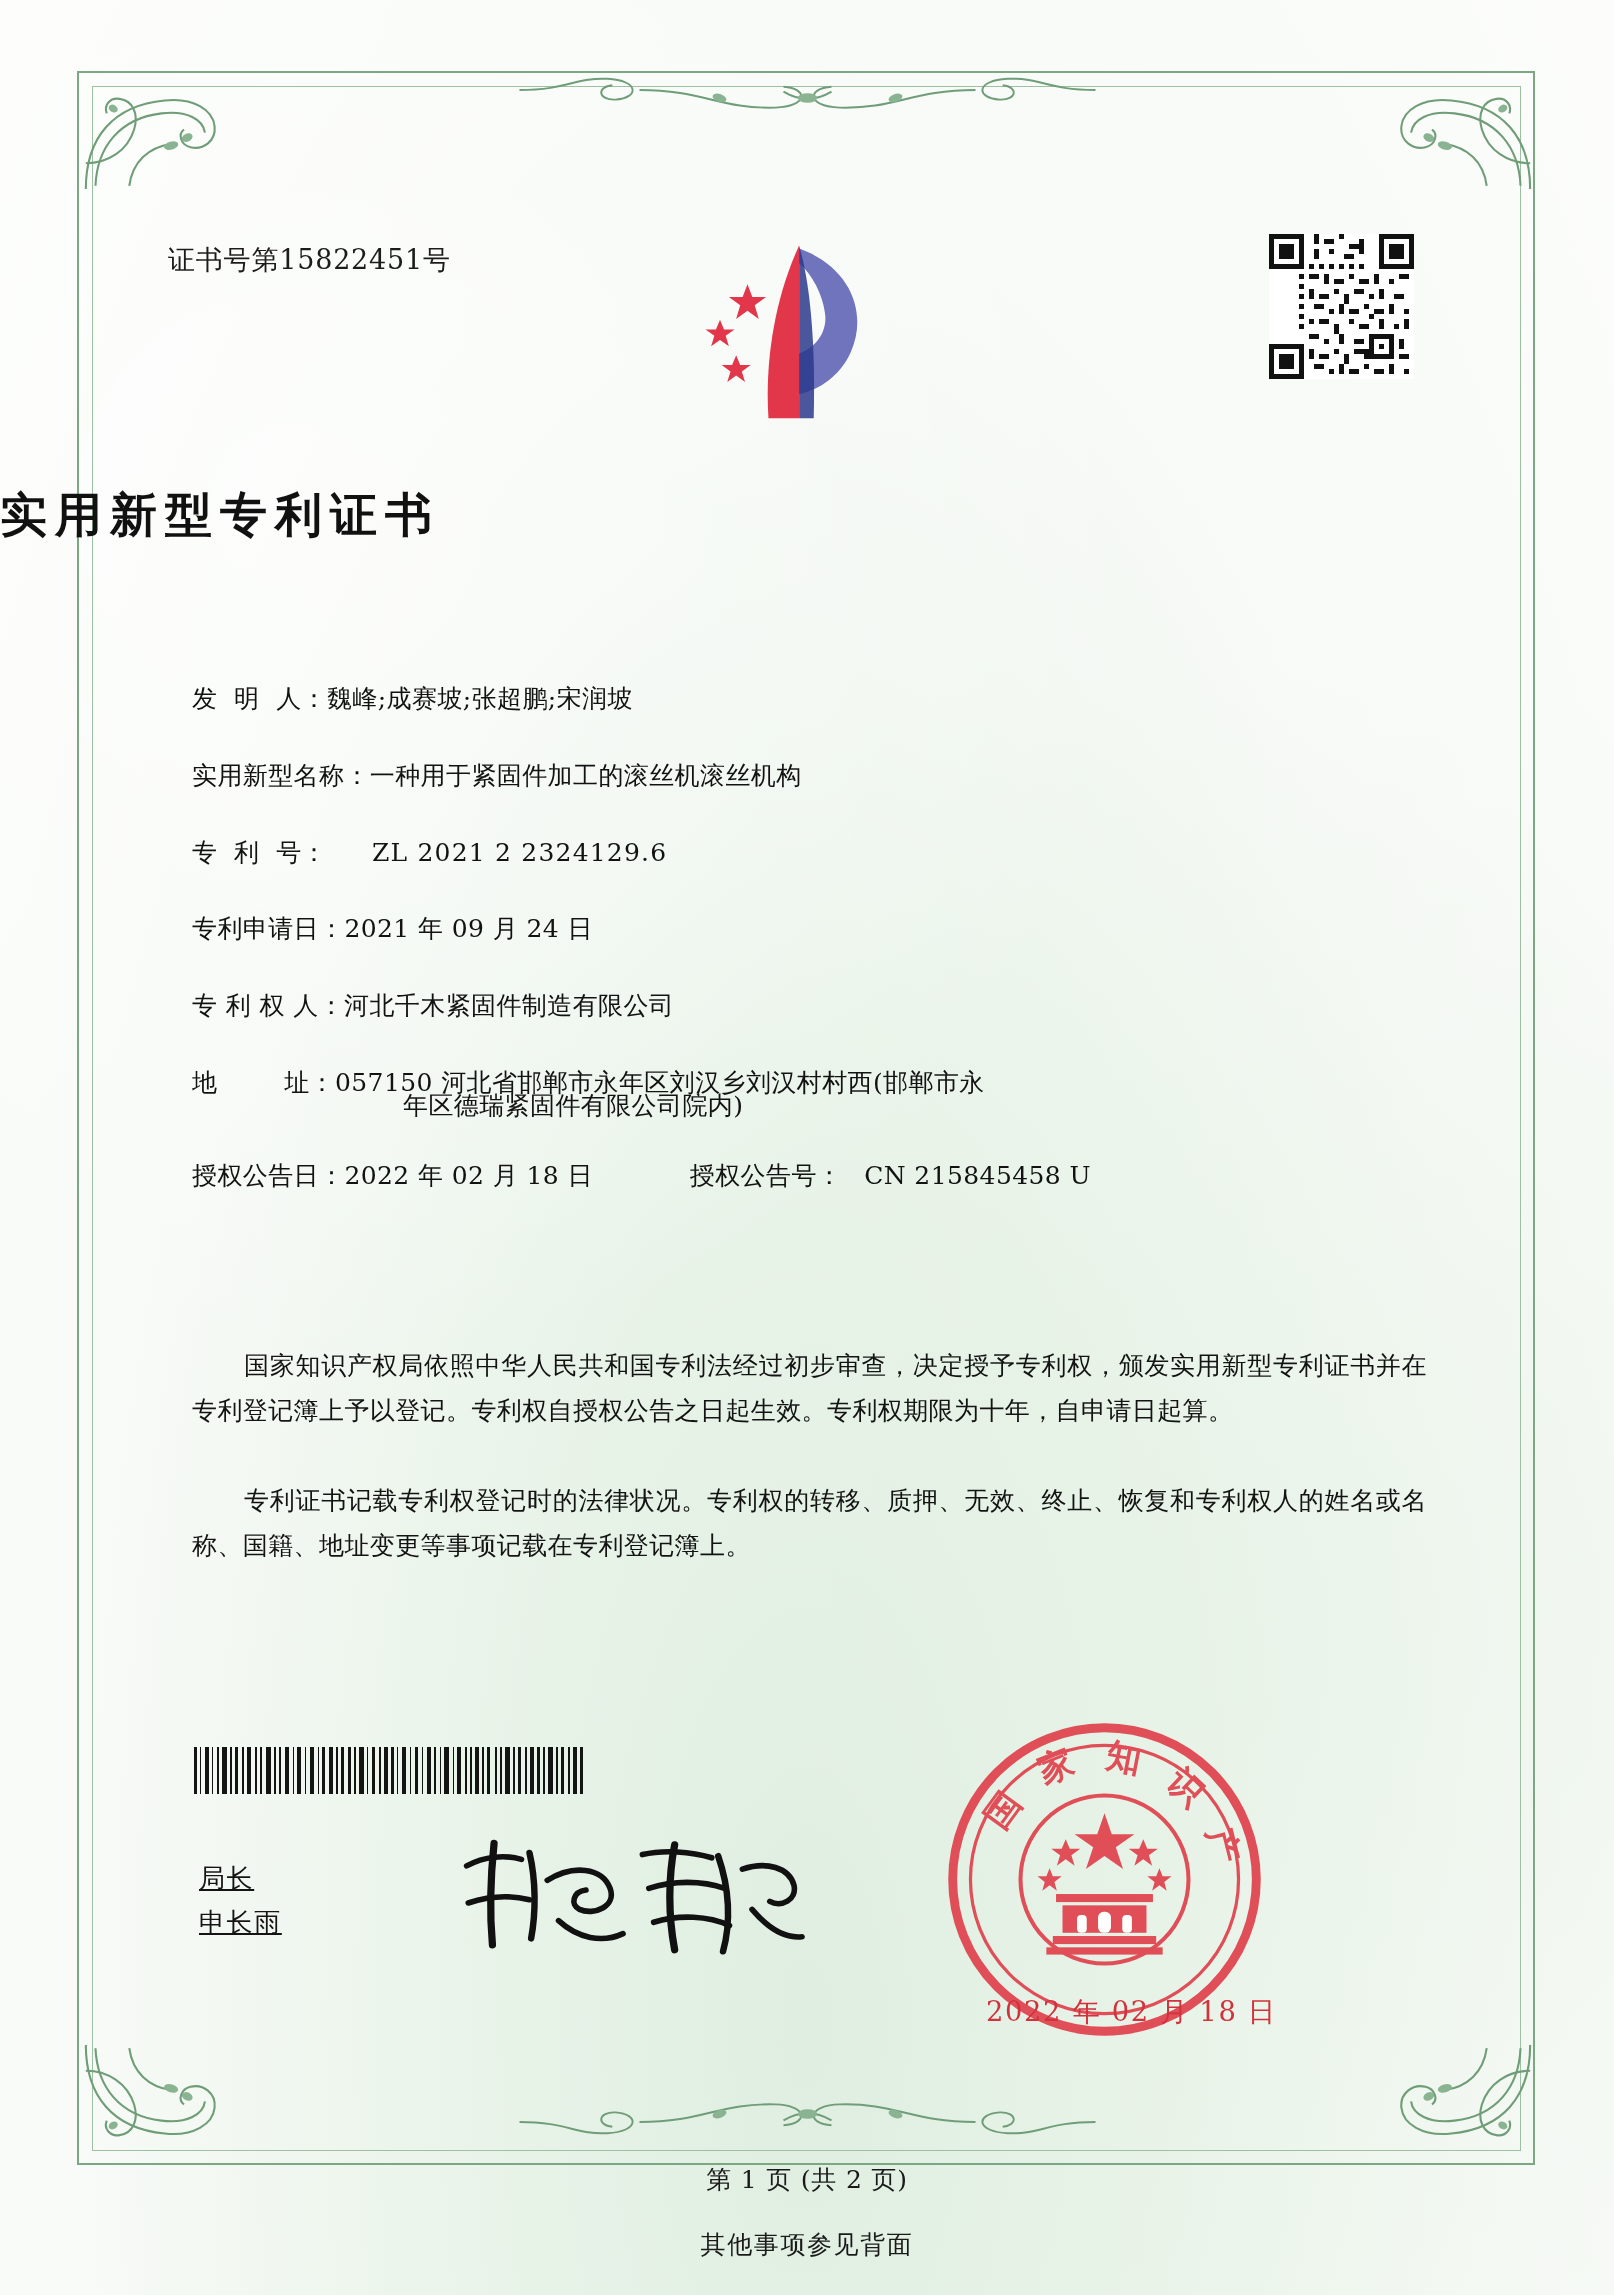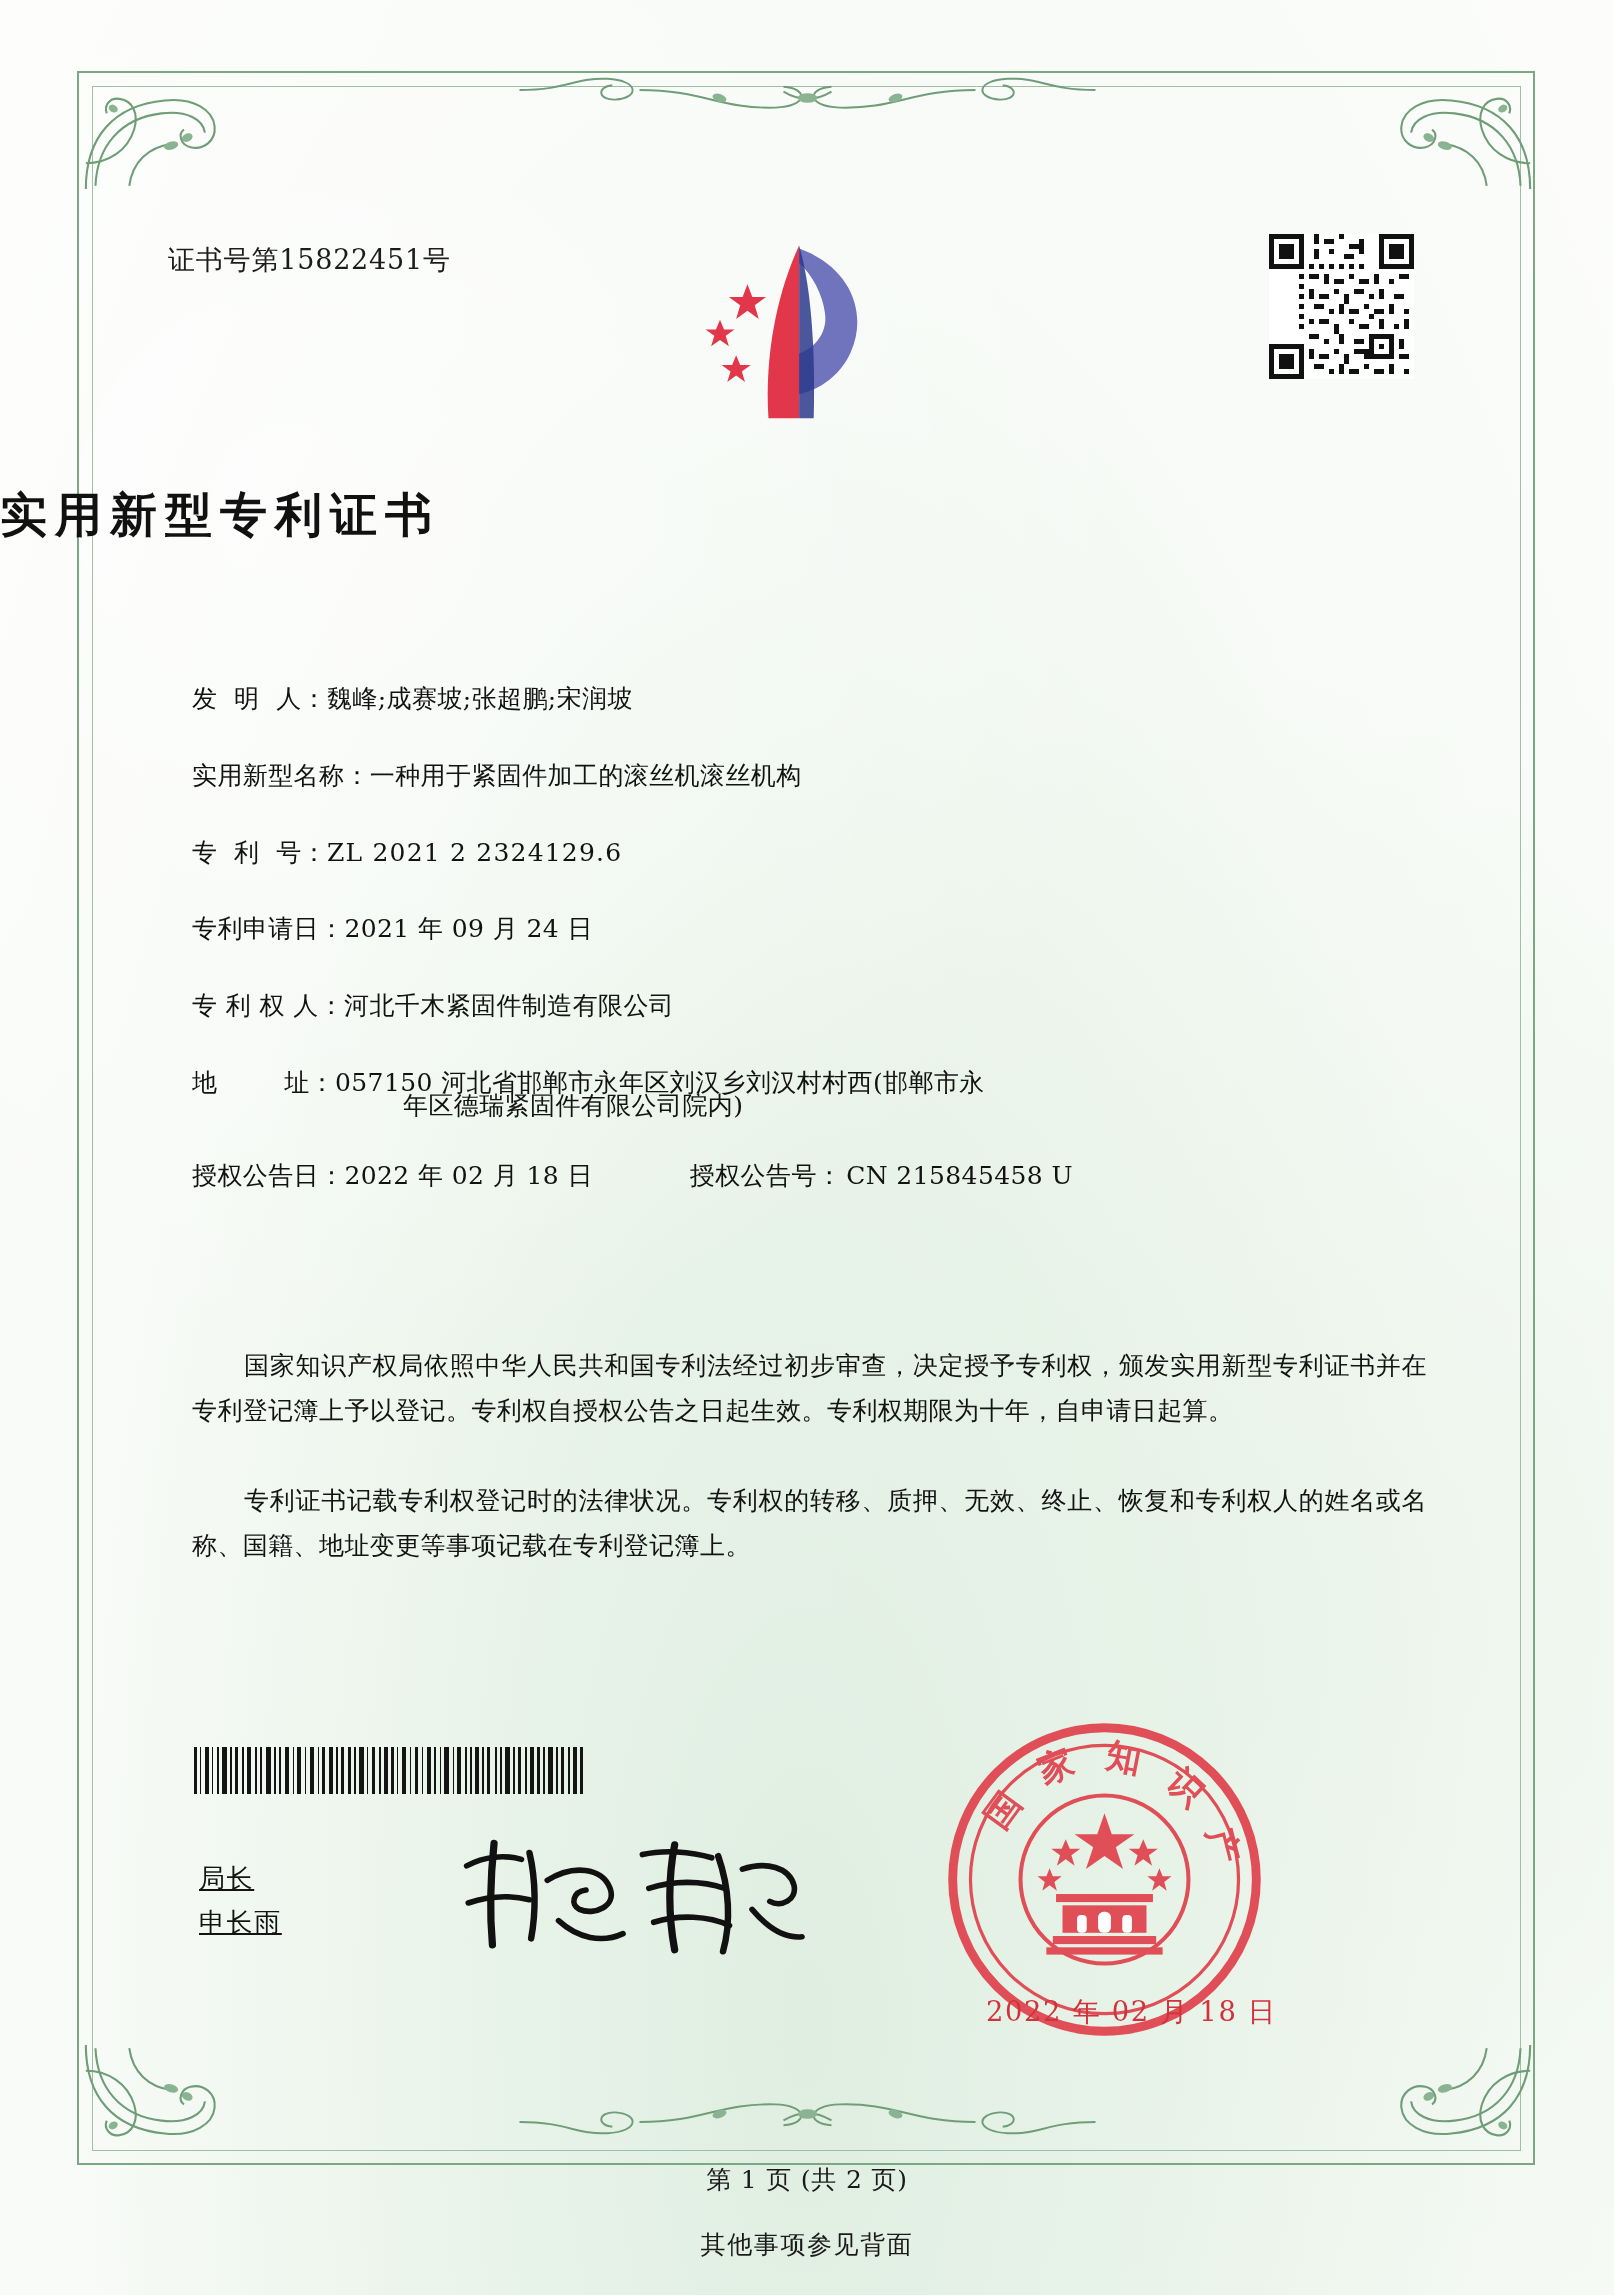--- a/index.html
+++ b/index.html
@@ -131,20 +131,21 @@
     white-space: pre;
     letter-spacing: 0.4px;
   }
   .fvalue {
     flex: 1 1 auto;
     letter-spacing: 0.4px;
   }
   .fvalue.mono {
     font-family: "DejaVu Serif", "Liberation Serif", serif;
     letter-spacing: 1.2px;
+    margin-left: 45px;
   }
   .frow.two-col {
     margin-bottom: 32px;
   }
   .sec-label {
     margin-left: 97px;
     white-space: pre;
   }
   .addr-line2 {
     margin-left: 211px;
@@ -473,21 +474,21 @@
     </div>
     <div class="frow" style="margin-bottom:4px">
       <span class="flabel">地        址：</span>
       <span class="fvalue">057150 河北省邯郸市永年区刘汉乡刘汉村村西(邯郸市永</span>
     </div>
     <div class="addr-line2">年区德瑞紧固件有限公司院内)</div>
     <div class="frow two-col">
       <span class="flabel">授权公告日：</span>
       <span class="flabel">2022 年 02 月 18 日</span>
       <span class="flabel sec-label">授权公告号：</span>
-      <span class="flabel" style="margin-left:4px">CN 215845458 U</span>
+      <span class="flabel" style="margin-left:22px">CN 215845458 U</span>
     </div>
   </div>
 
   <div class="para" id="para1">国家知识产权局依照中华人民共和国专利法经过初步审查，决定授予专利权，颁发实用新型专利证书并在专利登记簿上予以登记。专利权自授权公告之日起生效。专利权期限为十年，自申请日起算。</div>
   <div class="para" id="para2">专利证书记载专利权登记时的法律状况。专利权的转移、质押、无效、终止、恢复和专利权人的姓名或名称、国籍、地址变更等事项记载在专利登记簿上。</div>
 
   <div class="barcode">
     <svg width="412" height="47" viewBox="0 0 510 58" shape-rendering="crispEdges">
       <g fill="#141414">
         <rect x="0" y="0" width="4" height="58"></rect>

